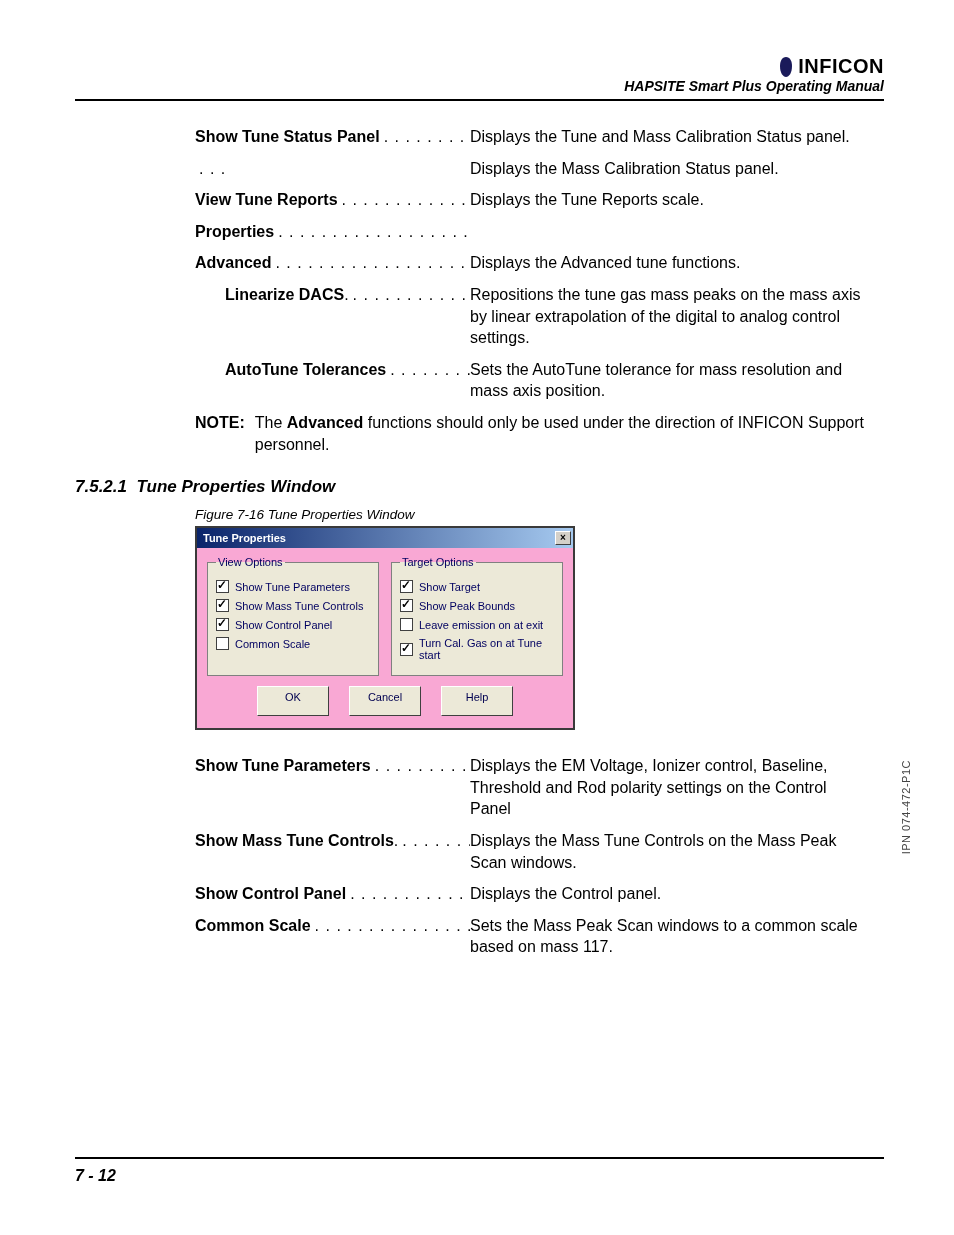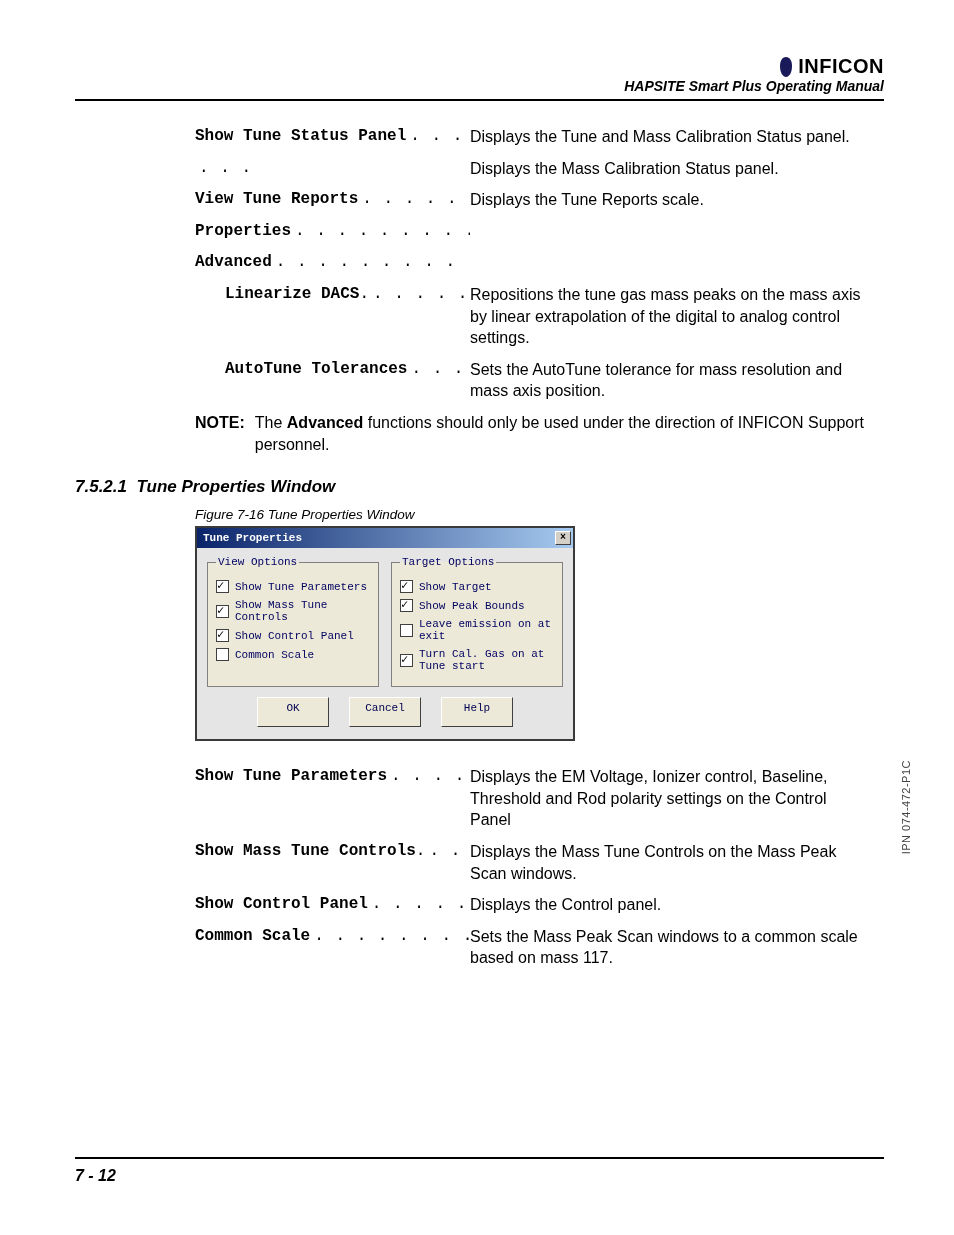--- a/index.html
+++ b/index.html
@@ -49,21 +49,20 @@
     line-height: 1.35;
     margin-bottom: 10px;
   }
   .defrow.indented { padding-left: 30px; }
   .term-col {
     width: 275px;
     flex: 0 0 275px;
     display: flex;
     align-items: center;
     white-space: nowrap;
-    font-family: Liberation Mono, monospace;
   }
   .defrow.indented .term-col { width:245px; flex:0 0 245px; }
   .term { font-weight: bold; }
   .dots {
     flex: 1;
     letter-spacing: 1px;
     overflow: hidden;
     padding: 0 4px;
   }
   .desc-col { flex: 1; }
@@ -86,22 +85,22 @@
   }
   .figure-caption {
     font-style: italic;
     font-size: 13.5px;
     margin-bottom: 4px;
   }
   
   .dialog {
     width: 380px;
     border: 2px solid #3a3a3a;
-    background: #e5e5e5;
-    font-family: Liberation Mono, monospace;
+    background: #f9a8d4;
+    font-family: Liberation Sans, sans-serif;
     font-size: 11px;
     color: #000050;
     margin-bottom: 25px;
   }
   .titlebar {
     height: 20px;
     background: linear-gradient(to right, #0a246a, #a6caf0);
     color: #fff;
     display: flex;
     align-items: center;
@@ -235,20 +234,21 @@
     <div class="term-col">
         <span class="term">Properties</span>
         <span class="dots"> . . . . . . . . . . . . . . . . . . . . </span>
       </div>
   </div>
   <div class="defrow">
     <div class="term-col">
         <span class="term">Advanced</span>
         <span class="dots">  . . . . . . . . . . . . . . . . . . . </span>
       </div>
+    <div class="desc-col">Displays the Advanced tune functions.</div>
   </div>
   <div class="defrow indented">
     <div class="term-col">
         <span class="term">Linearize DACS</span>
         <span>.</span>
         <span class="dots"> . . . . . . . . . . . . </span>
       </div>
     <div class="desc-col">Repositions the tune gas mass peaks on the mass axis by linear extrapolation of the digital to analog control settings.</div>
   </div>
   <div class="defrow indented">

